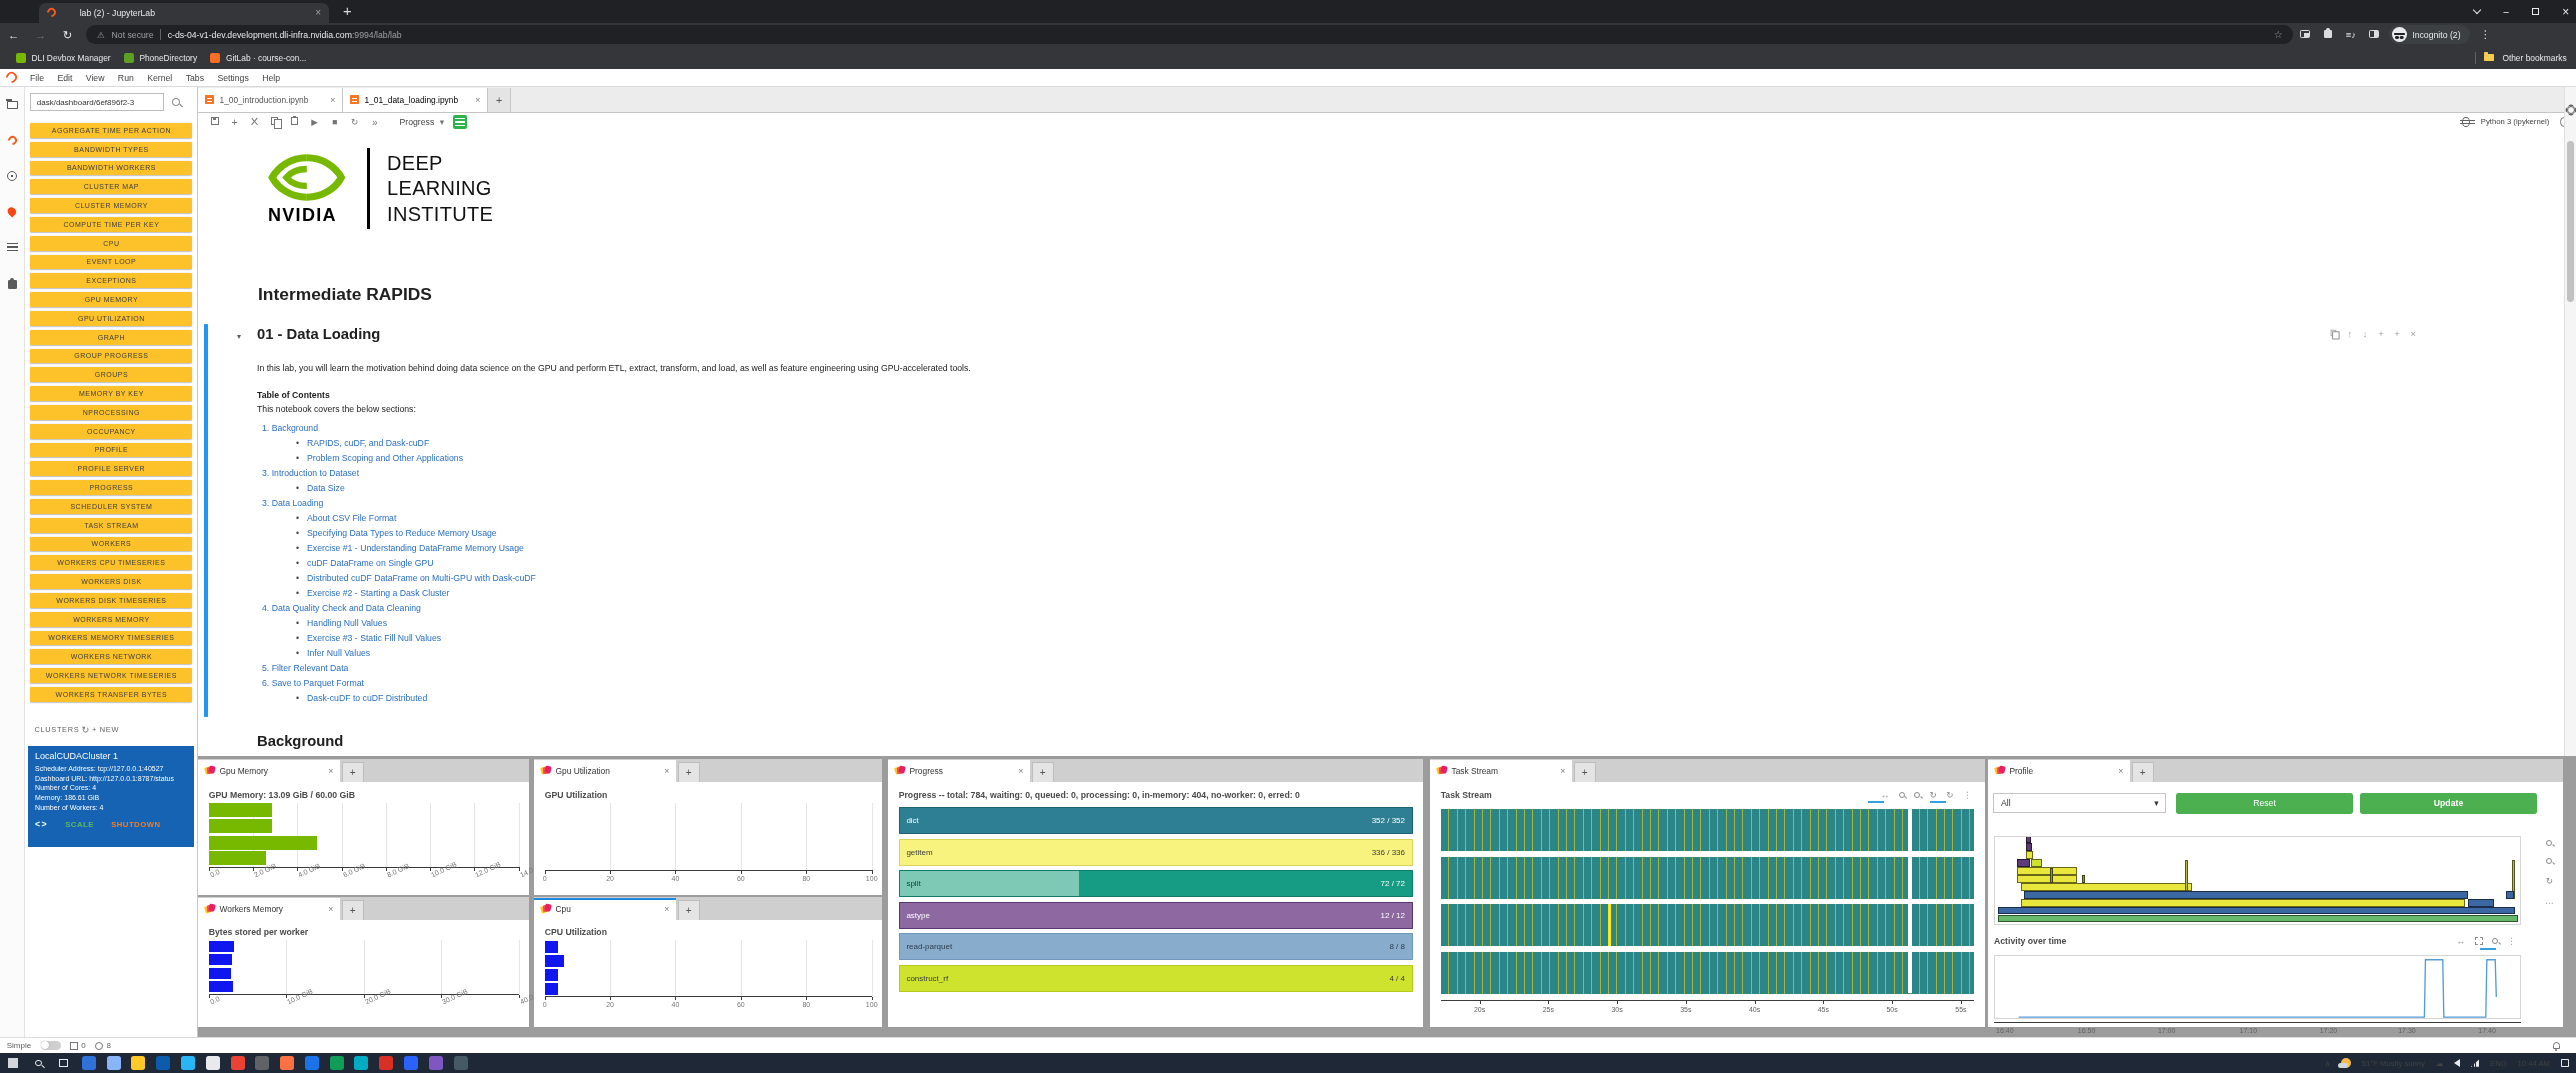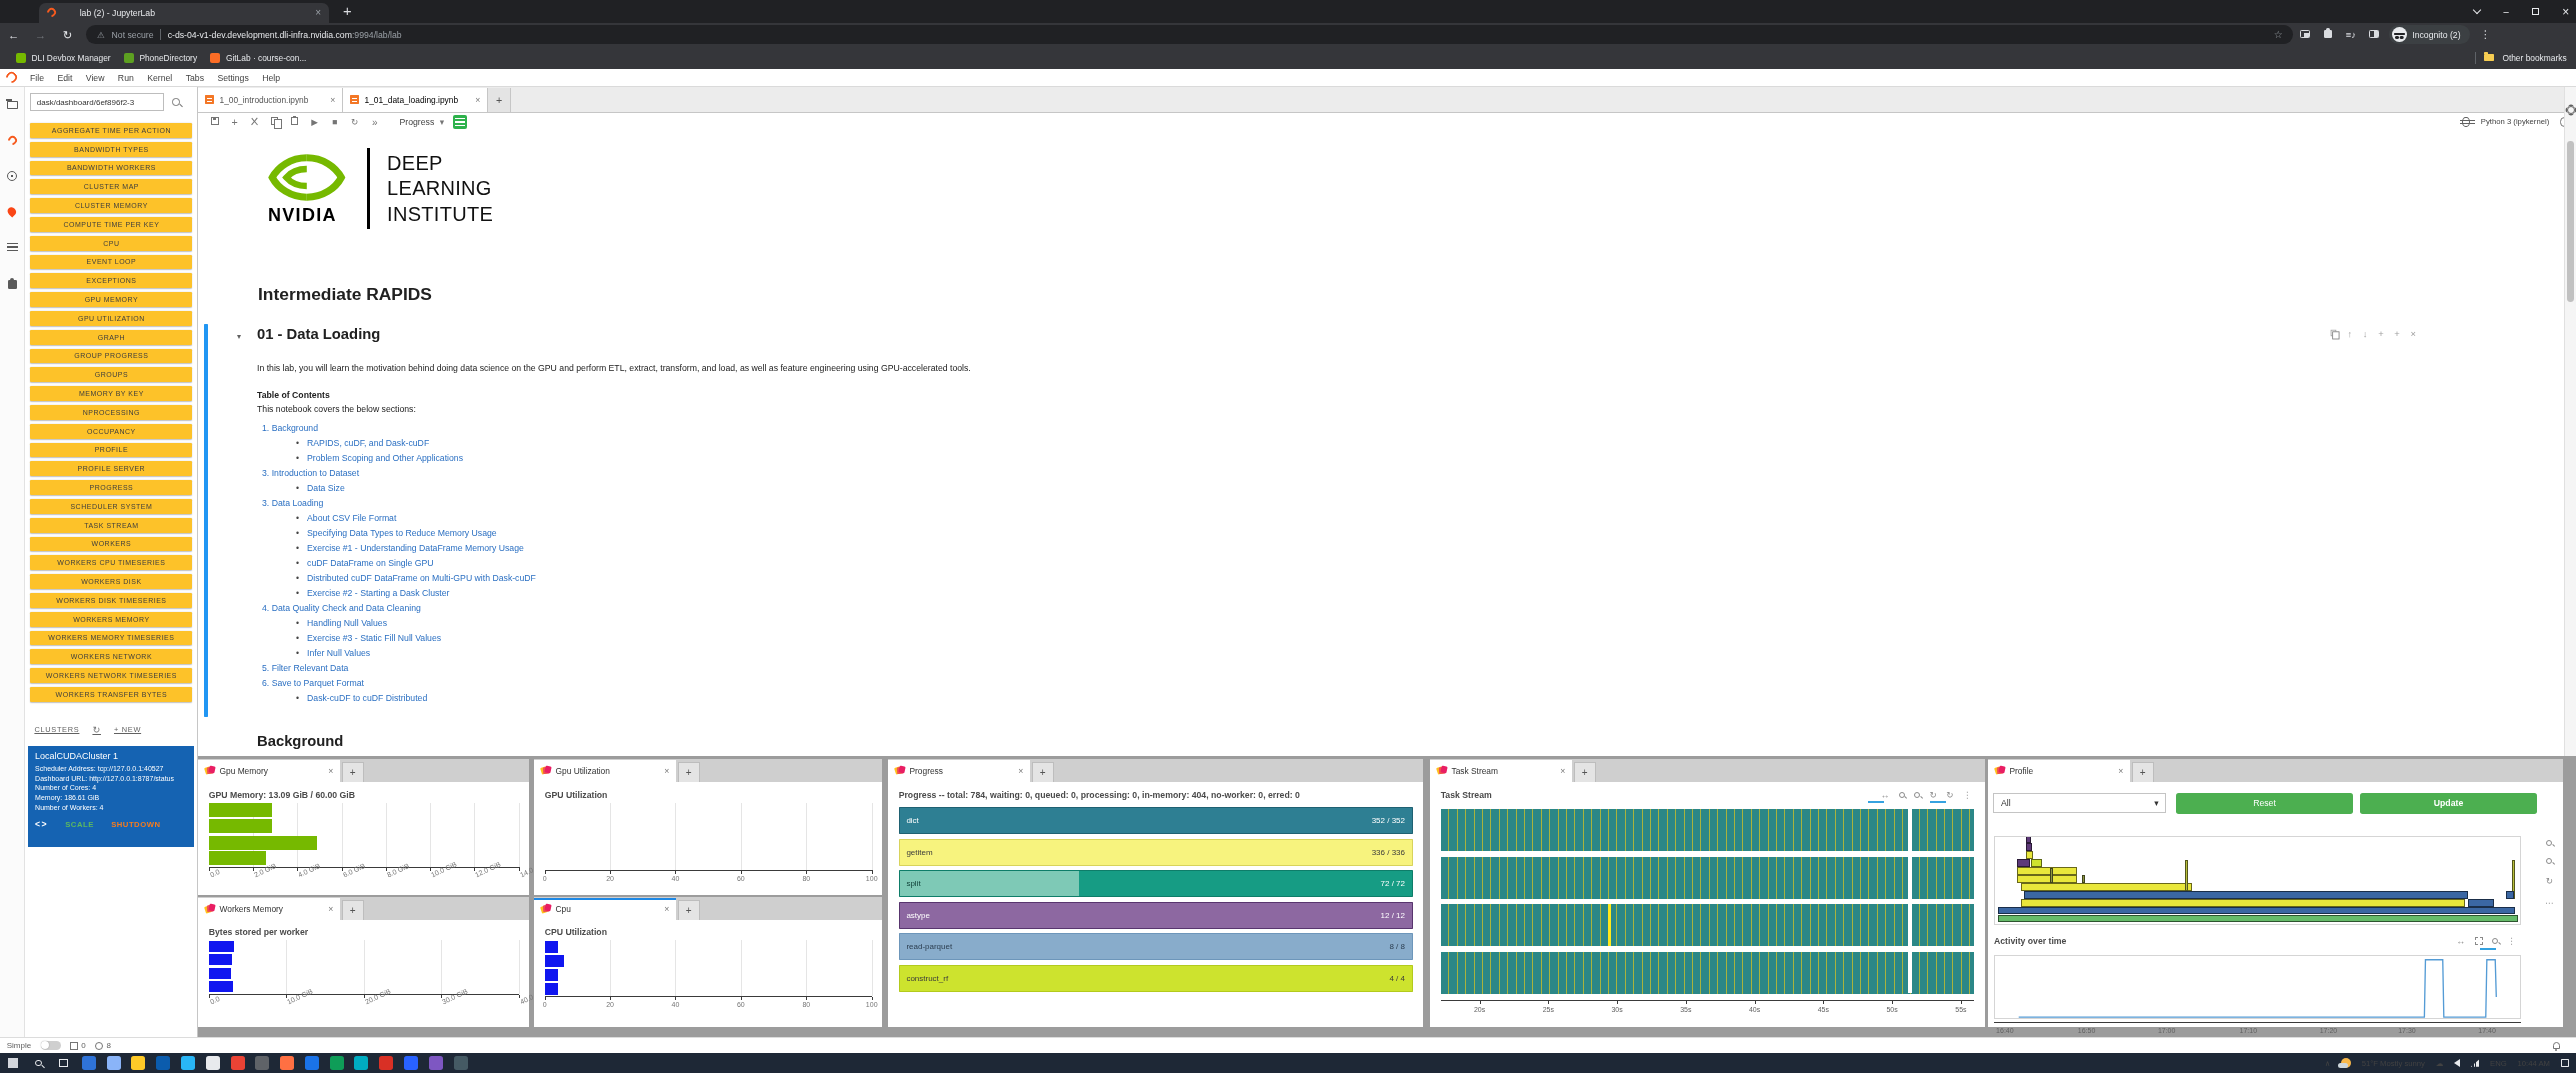--- a/index.html
+++ b/index.html
@@ -73,22 +73,22 @@
   #sidebar { left:25px; top:87px; width:173px; height:950px; background:#fff; border-right:0.7px solid #c6c6c6; }
   .search-row { position:absolute; left:5.4px; top:6px; width:162px; height:18px; display:flex; align-items:center; }
   .search-input { width:134px; height:18px; border:0.7px solid #bdbdbd; background:#fff; font-size:8px;
                   color:#333; padding:0 5.4px; font-family:"Liberation Sans",sans-serif;}
   .mag-ico { width:7.4px; height:7.4px; border:1.3px solid #757575; border-radius:50%; position:relative; margin-left:8px;}
   .mag-ico::after { content:""; position:absolute; left:6px; top:6px; width:4px; height:1.3px; background:#757575; transform:rotate(45deg);}
   #dash-buttons { position:absolute; left:5.4px; top:36px; width:162px; }
   .dash-btn { height:14.8px; margin-bottom:4px; background:#fdc229; border-radius:1.3px; box-shadow:0 0.7px 1.3px rgba(0,0,0,.25);
               display:flex; align-items:center; justify-content:center; font-size:7px; letter-spacing:0.5px;
               color:#3d3d3d; white-space:nowrap; overflow:hidden;}
-  .clusters-hdr { position:absolute; left:9.4px; top:637px; display:flex; align-items:center; gap:13px;
-                  font-size:7.4px; letter-spacing:0.7px; color:#616161;text-decoration:underline;}
+  .clusters-hdr { position:absolute; left:9.4px; top:637px; display:flex; align-items:center; gap:2px;
+                  font-size:7.4px; letter-spacing:0.7px; color:#616161;}
   .reload-g { font-size:9.4px; color:#757575; }
   .cluster-card { position:absolute; left:3.4px; top:659px; width:166px; height:101px; background:#1563b2;
                   color:#fff; padding:5.4px 6.7px; overflow:hidden;}
   .cc-title { font-size:9px; margin-bottom:2.7px; }
   .cc-line { font-size:7px; line-height:9.7px; white-space:nowrap; }
   .cc-actions { display:flex; align-items:center; gap:17.4px; margin-top:6.7px; font-size:7.7px; font-weight:bold; letter-spacing:0.5px;}
   .cc-code { color:#fff; font-size:8.7px; font-weight:bold; letter-spacing:1.3px;}
   .cc-scale { color:#5cb860; }
   .cc-shutdown { color:#f57c1f; }
 

